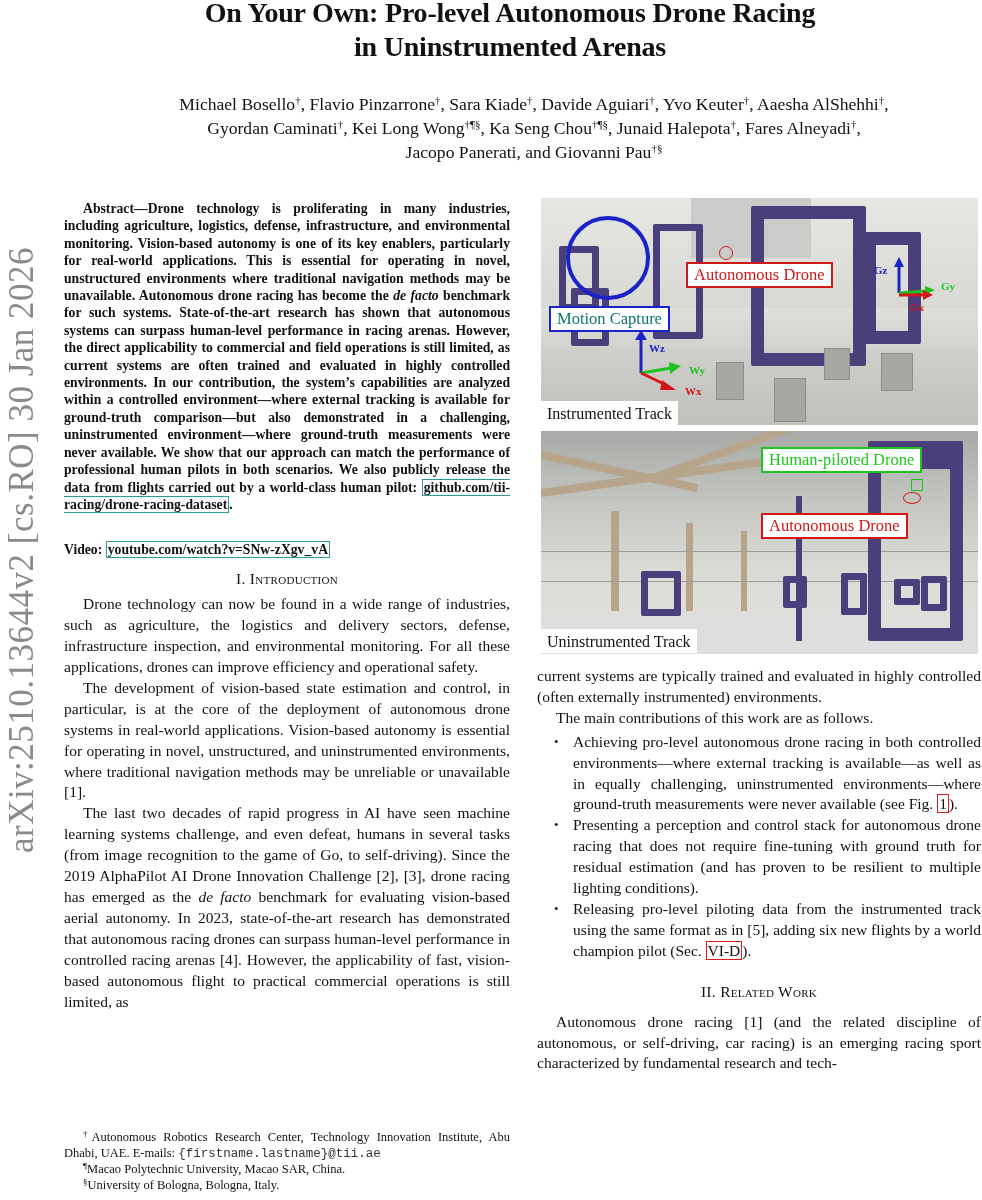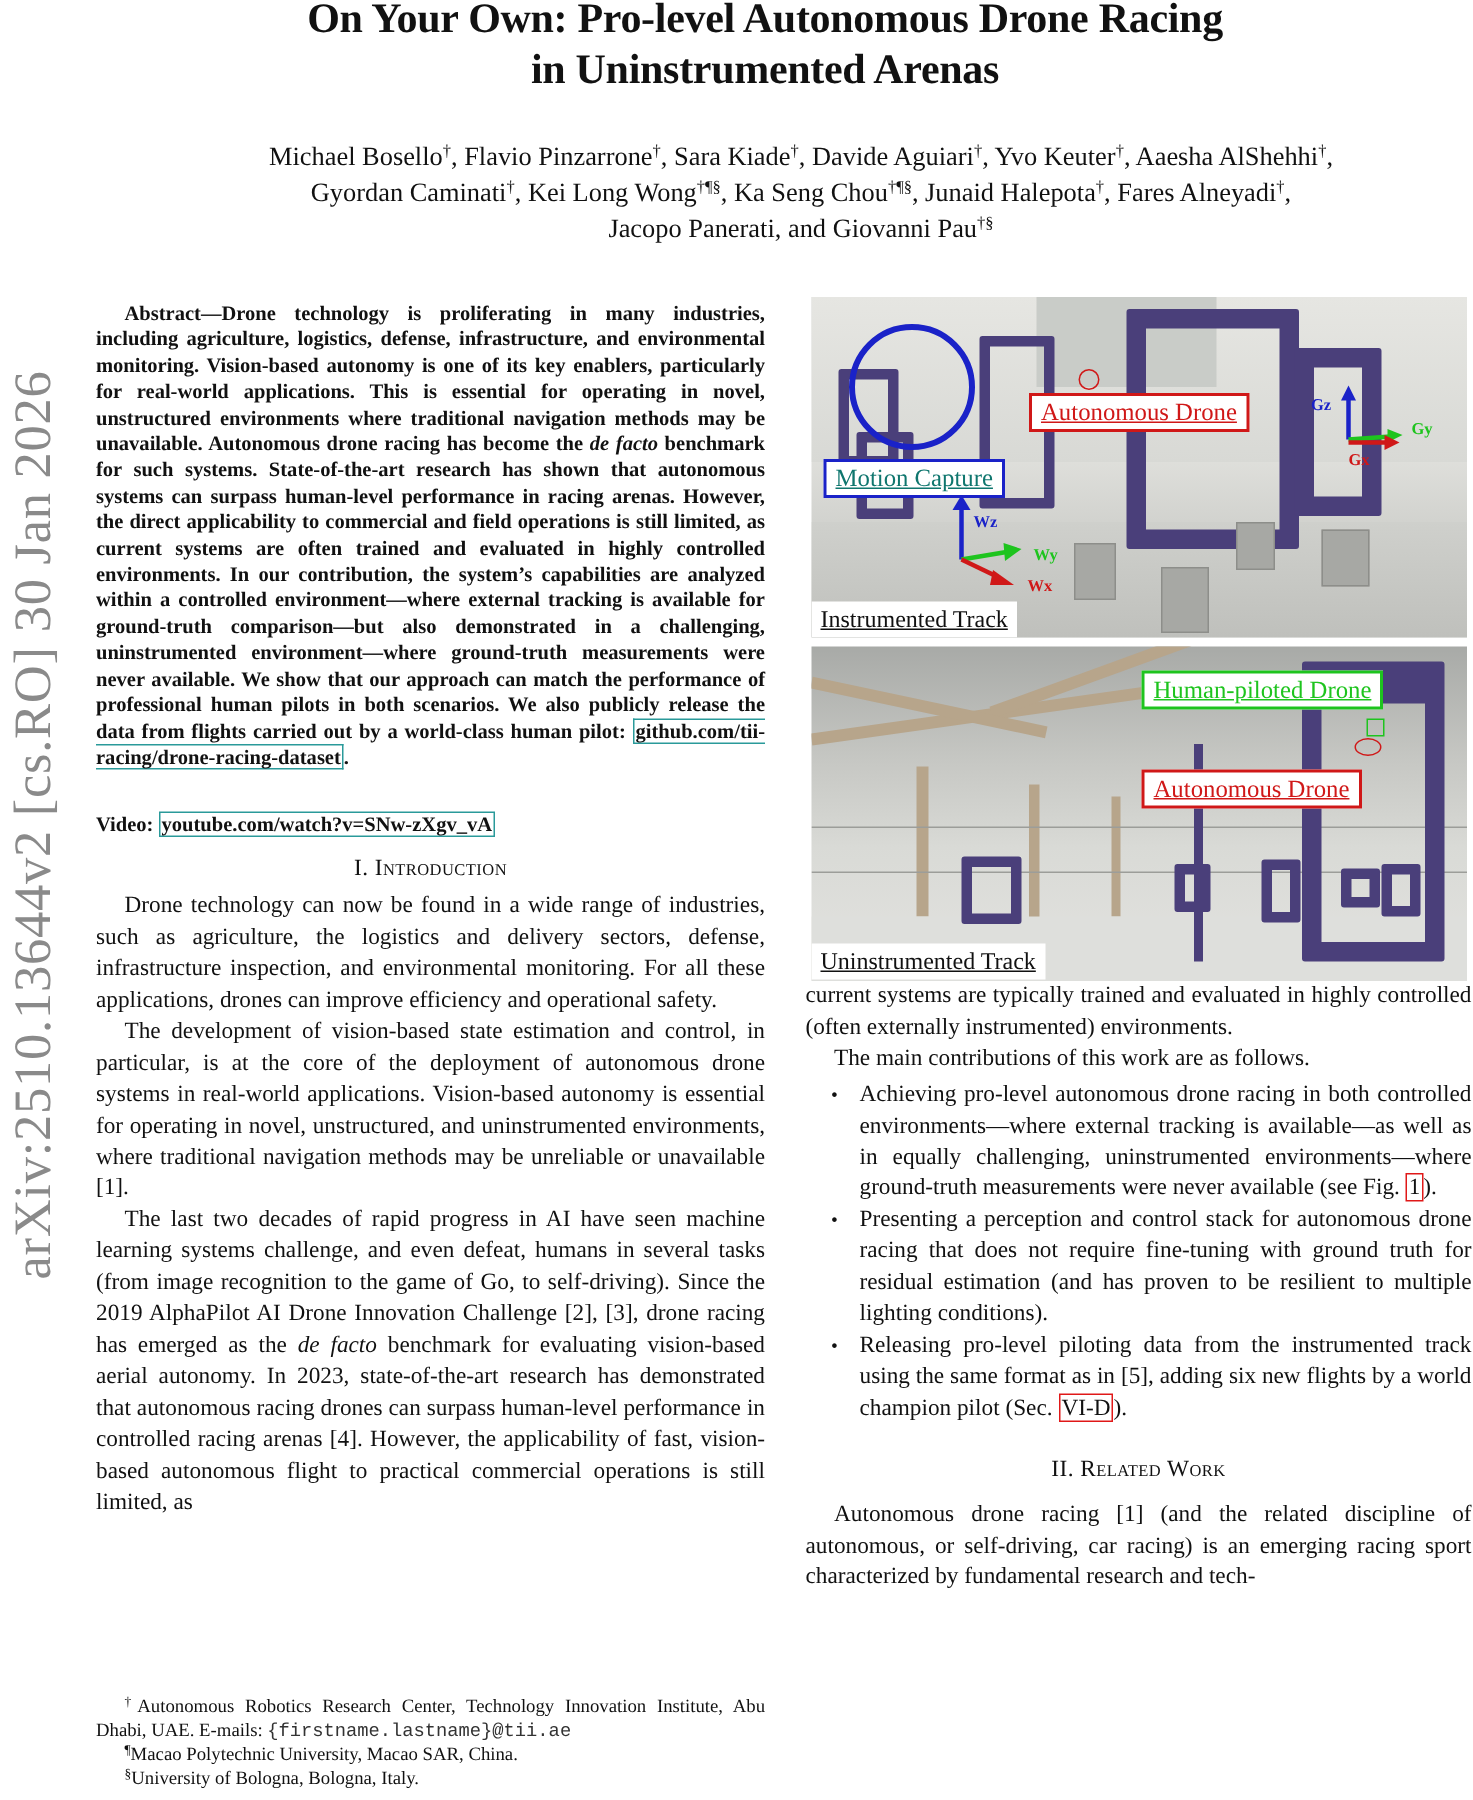--- a/index.html
+++ b/index.html
@@ -63,36 +63,35 @@
 
   .gate { position: absolute; border: 13px solid #4a3f7a; border-radius: 2px; }
   .gate.thin { border-width: 7px; }
   .block { position: absolute; background: #a7a8a4; border: 1px solid #8d8e8a; }
   .beam { position: absolute; height: 8px; background: #b7a58b; transform-origin: left center; }
   .wall-line { position: absolute; height: 1px; background: #9c9d99; }
 
   .fig-label {
     position: absolute; background: #fff; font-size: 16.5px; line-height: 22px; padding: 0 6px;
     white-space: nowrap;
-    text-decoration: underline;
   }
   .fig-label.blue { color: #0f766e; border: 2px solid #1a22c8; }
   .fig-label.red { color: #d01818; border: 2px solid #d01818; }
   .fig-label.green { color: #1ec41e; border: 2px solid #1ec41e; }
   .fig-label.plain { color: #111; border: none; font-size: 16px; padding: 2px 6px 0 6px; }
 
   .mocap-circle { position: absolute; border: 4px solid #1a22c8; border-radius: 50%; }
   .drone-ring { position: absolute; border: 1.5px solid #d01818; border-radius: 50%; }
   .drone-box { position: absolute; border: 1.5px solid #1ec41e; }
 
   .axis { position: absolute; }
   .axis-label { position: absolute; font-weight: bold; font-size: 11px; }
 
   .caption { margin-top: 6px; font-size: 15.5px; line-height: 20.9px; text-align: justify; }
-  .right-text { font-size: 15.5px; line-height: 20.9px; text-align: justify; }
+  .right-text { margin-top: 12px; font-size: 15.5px; line-height: 20.9px; text-align: justify; }
   .right-text p.ind { text-indent: 19px; }
   .bullets { list-style: none; margin-top: 3px; }
   .bullets li { position: relative; padding-left: 36px; text-align: justify; }
   .bullets li::before { content: "\2022"; position: absolute; left: 17px; top: 0; font-size: 13px; }
   .refbox { border: 1.5px solid #e01818; padding: 0 1px; }
   .sec2 { margin-top: 20px; margin-bottom: 9px; }
 </style>
 </head>
 <body>
 
@@ -177,21 +176,21 @@
       <svg style="position:absolute;left:350px;top:55px;" width="60" height="50" viewBox="0 0 60 50">
         <line x1="8" y1="40" x2="8" y2="12" stroke="#1a22c8" stroke-width="3"></line>
         <polygon points="3,14 13,14 8,4" fill="#1a22c8"></polygon>
         <line x1="8" y1="40" x2="36" y2="38" stroke="#1ec41e" stroke-width="3"></line>
         <polygon points="34,33 44,37 34,42" fill="#1ec41e"></polygon>
         <line x1="8" y1="42" x2="34" y2="42" stroke="#d01818" stroke-width="3"></line>
         <polygon points="32,37 42,42 32,47" fill="#d01818"></polygon>
       </svg>
       <span class="axis-label" style="left:333px;top:66px;color:#1a22c8;">Gz</span>
       <span class="axis-label" style="left:400px;top:82px;color:#1ec41e;">Gy</span>
-      <span class="axis-label" style="left:358px;top:103px;color:#d01818;font-family:Liberation Serif, serif;">Gx</span>
+      <span class="axis-label" style="left:369px;top:103px;color:#d01818;font-family:Liberation Serif, serif;">Gx</span>
     </div>
 
     <div class="fig-label plain" style="left:0;top:203px;">Instrumented Track</div>
   </div>
 
   <div class="fig fig-bot">
     <div class="beam" style="left:0;top:58px;width:240px;transform:rotate(-8deg);"></div>
     <div class="beam" style="left:120px;top:40px;width:250px;transform:rotate(-20deg);"></div>
     <div class="beam" style="left:0;top:20px;width:160px;transform:rotate(12deg);"></div>
     <div style="position:absolute;left:70px;top:80px;width:8px;height:100px;background:#b7a58b;"></div>

